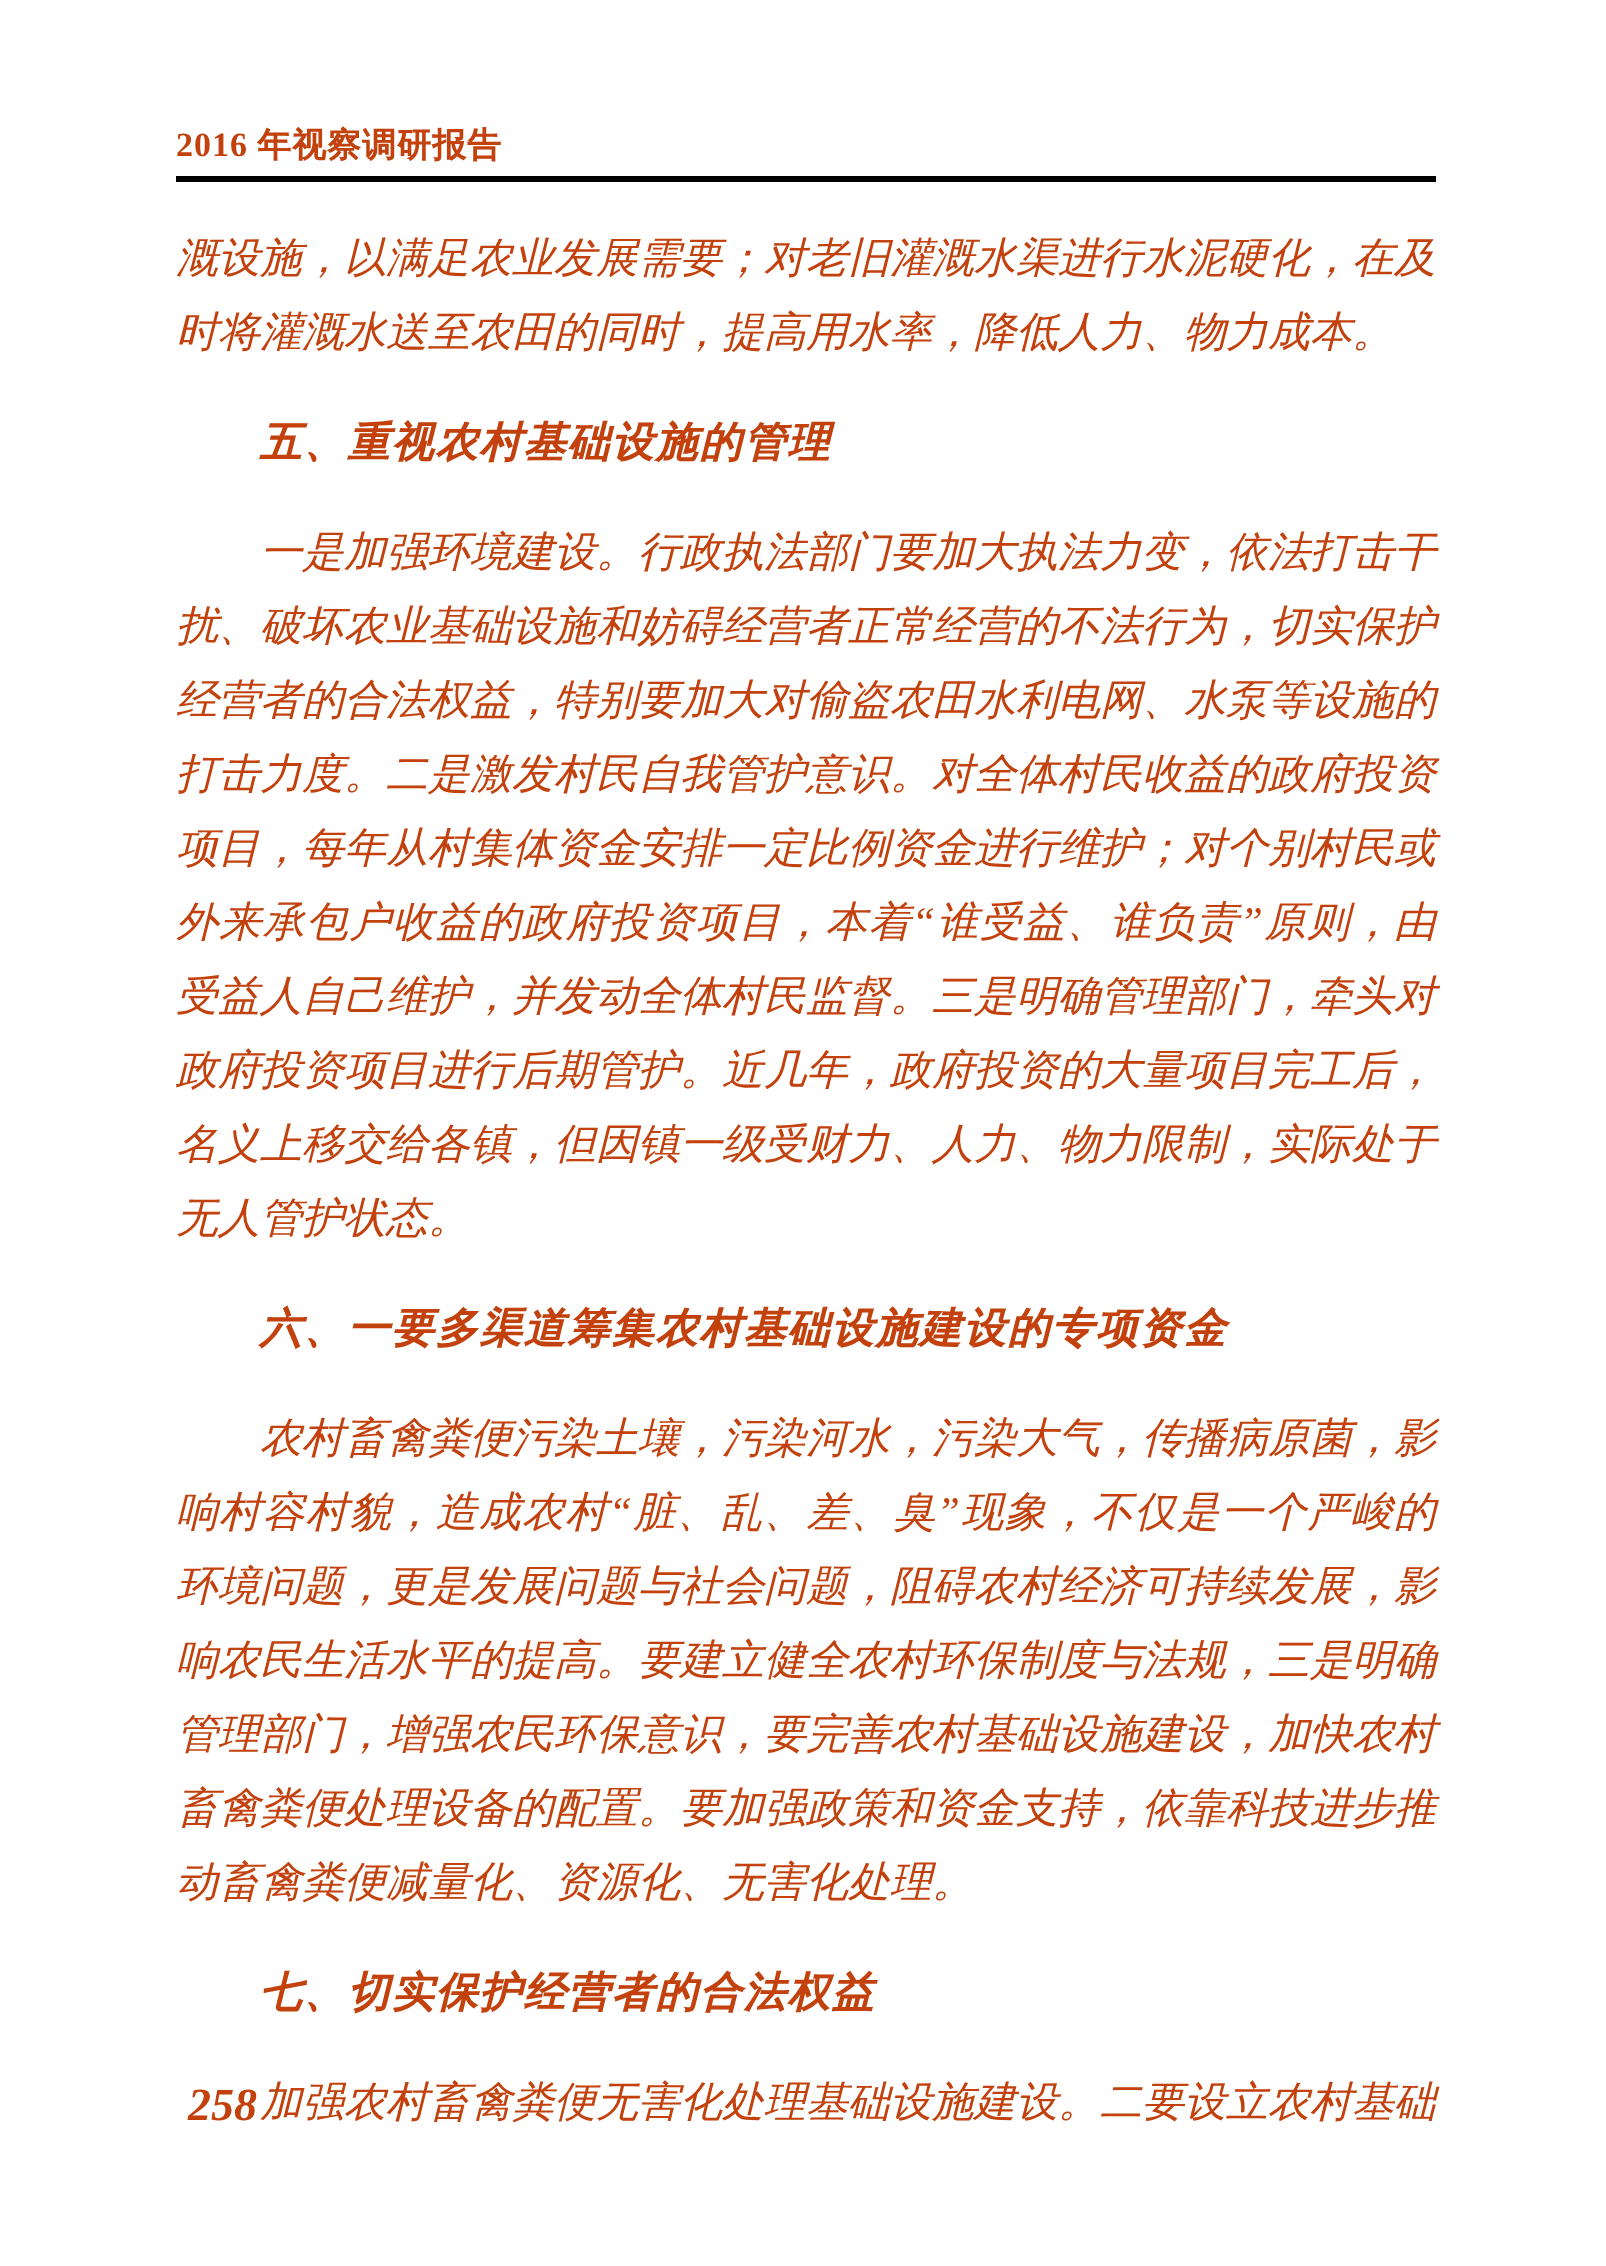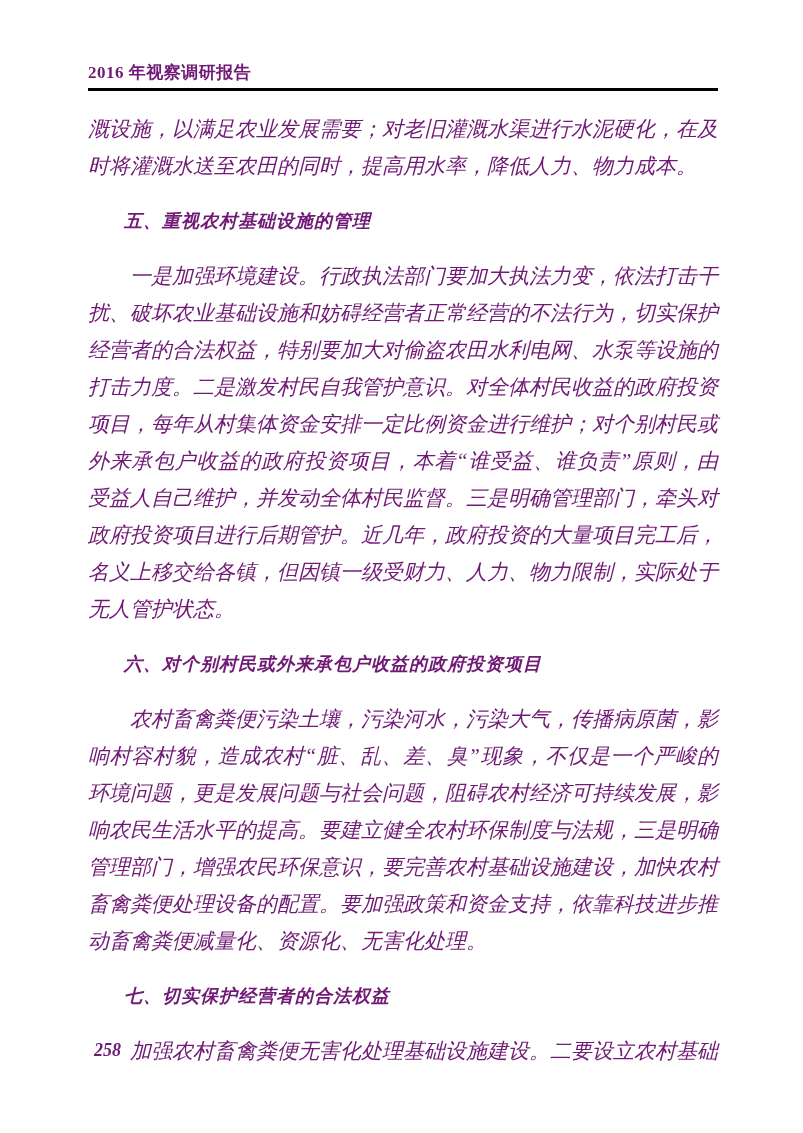--- a/index.html
+++ b/index.html
@@ -5,21 +5,21 @@
   html, body {
     margin: 0;
     padding: 0;
     background: #ffffff;
   }
   .page {
     position: relative;
     width: 756px;
     height: 1133px;
     background: #ffffff;
-    color: #701a75;
+    color: #c2410c;
     font-family: "Liberation Serif", "DejaVu Serif", serif;
     overflow: hidden;
     box-sizing: border-box;
   }
   .content {
     position: absolute;
     left: 88px;
     top: 62px;
     width: 630px;
   }
@@ -44,32 +44,32 @@
   }
   .para {
     margin: 0;
     text-indent: 2em;
   }
   .para-continued {
     text-indent: 0;
   }
   .section-heading {
     font-family: "Liberation Sans", "DejaVu Sans", sans-serif;
-    font-size: 18px;
+    font-size: 21px;
     font-weight: 700;
     line-height: 37px;
     margin: 18px 0 18px 0;
     text-indent: 2em;
     letter-spacing: 1px;
   }
   .page-number {
     position: absolute;
     left: 94px;
     top: 1040px;
-    font-size: 18px;
+    font-size: 23px;
     font-weight: 700;
     font-style: italic;
     font-family: "Liberation Serif", "DejaVu Serif", serif;
   }
 </style>
 </head>
 <body>
 
 <div class="page">
   <div class="content">
@@ -80,21 +80,21 @@
     </header>
 
     <main class="body-text">
 
       <p class="para para-continued">溉设施，以满足农业发展需要；对老旧灌溉水渠进行水泥硬化，在及时将灌溉水送至农田的同时，提高用水率，降低人力、物力成本。</p>
 
       <h2 class="section-heading">五、重视农村基础设施的管理</h2>
 
       <p class="para">一是加强环境建设。行政执法部门要加大执法力变，依法打击干扰、破坏农业基础设施和妨碍经营者正常经营的不法行为，切实保护经营者的合法权益，特别要加大对偷盗农田水利电网、水泵等设施的打击力度。二是激发村民自我管护意识。对全体村民收益的政府投资项目，每年从村集体资金安排一定比例资金进行维护；对个别村民或外来承包户收益的政府投资项目，本着“谁受益、谁负责”原则，由受益人自己维护，并发动全体村民监督。三是明确管理部门，牵头对政府投资项目进行后期管护。近几年，政府投资的大量项目完工后，名义上移交给各镇，但因镇一级受财力、人力、物力限制，实际处于无人管护状态。</p>
 
-      <h2 class="section-heading">六、对个别村民或外来承包户收益的政府投资项目</h2>
+      <h2 class="section-heading">六、一要多渠道筹集农村基础设施建设的专项资金</h2>
 
       <p class="para">农村畜禽粪便污染土壤，污染河水，污染大气，传播病原菌，影响村容村貌，造成农村“脏、乱、差、臭”现象，不仅是一个严峻的环境问题，更是发展问题与社会问题，阻碍农村经济可持续发展，影响农民生活水平的提高。要建立健全农村环保制度与法规，三是明确管理部门，增强农民环保意识，要完善农村基础设施建设，加快农村畜禽粪便处理设备的配置。要加强政策和资金支持，依靠科技进步推动畜禽粪便减量化、资源化、无害化处理。</p>
 
       <h2 class="section-heading">七、切实保护经营者的合法权益</h2>
 
       <p class="para">加强农村畜禽粪便无害化处理基础设施建设。二要设立农村基础</p>
 
     </main>
   </div>
 

